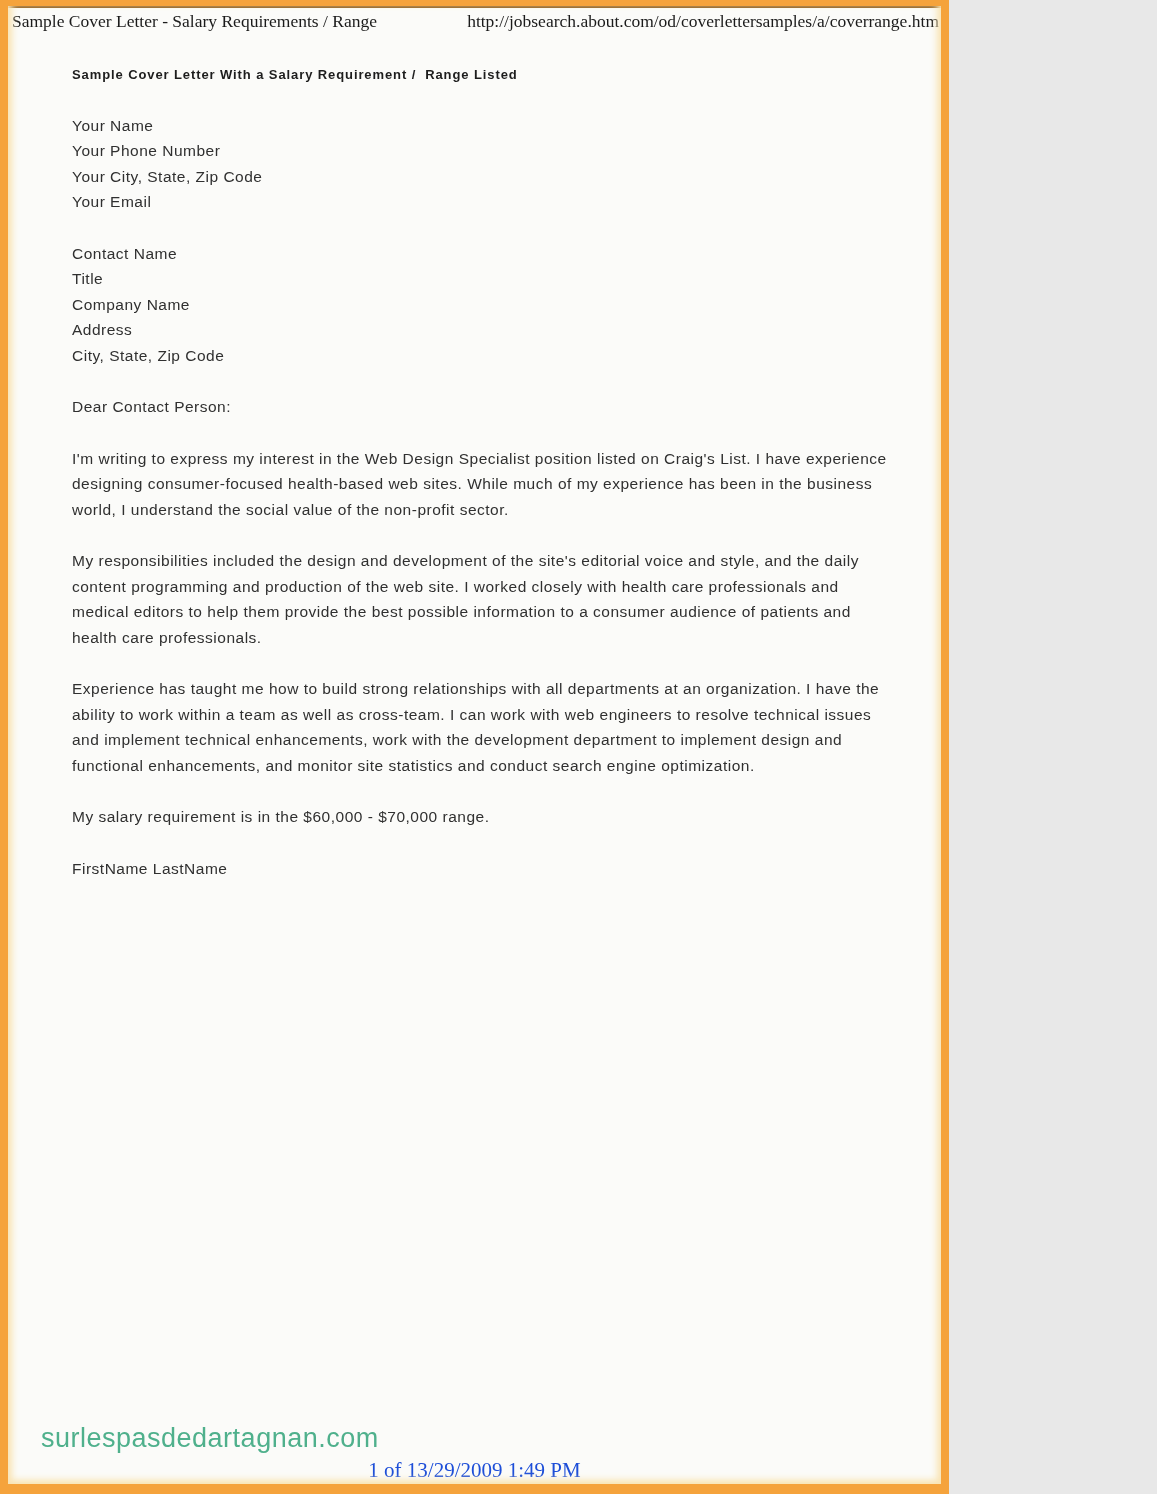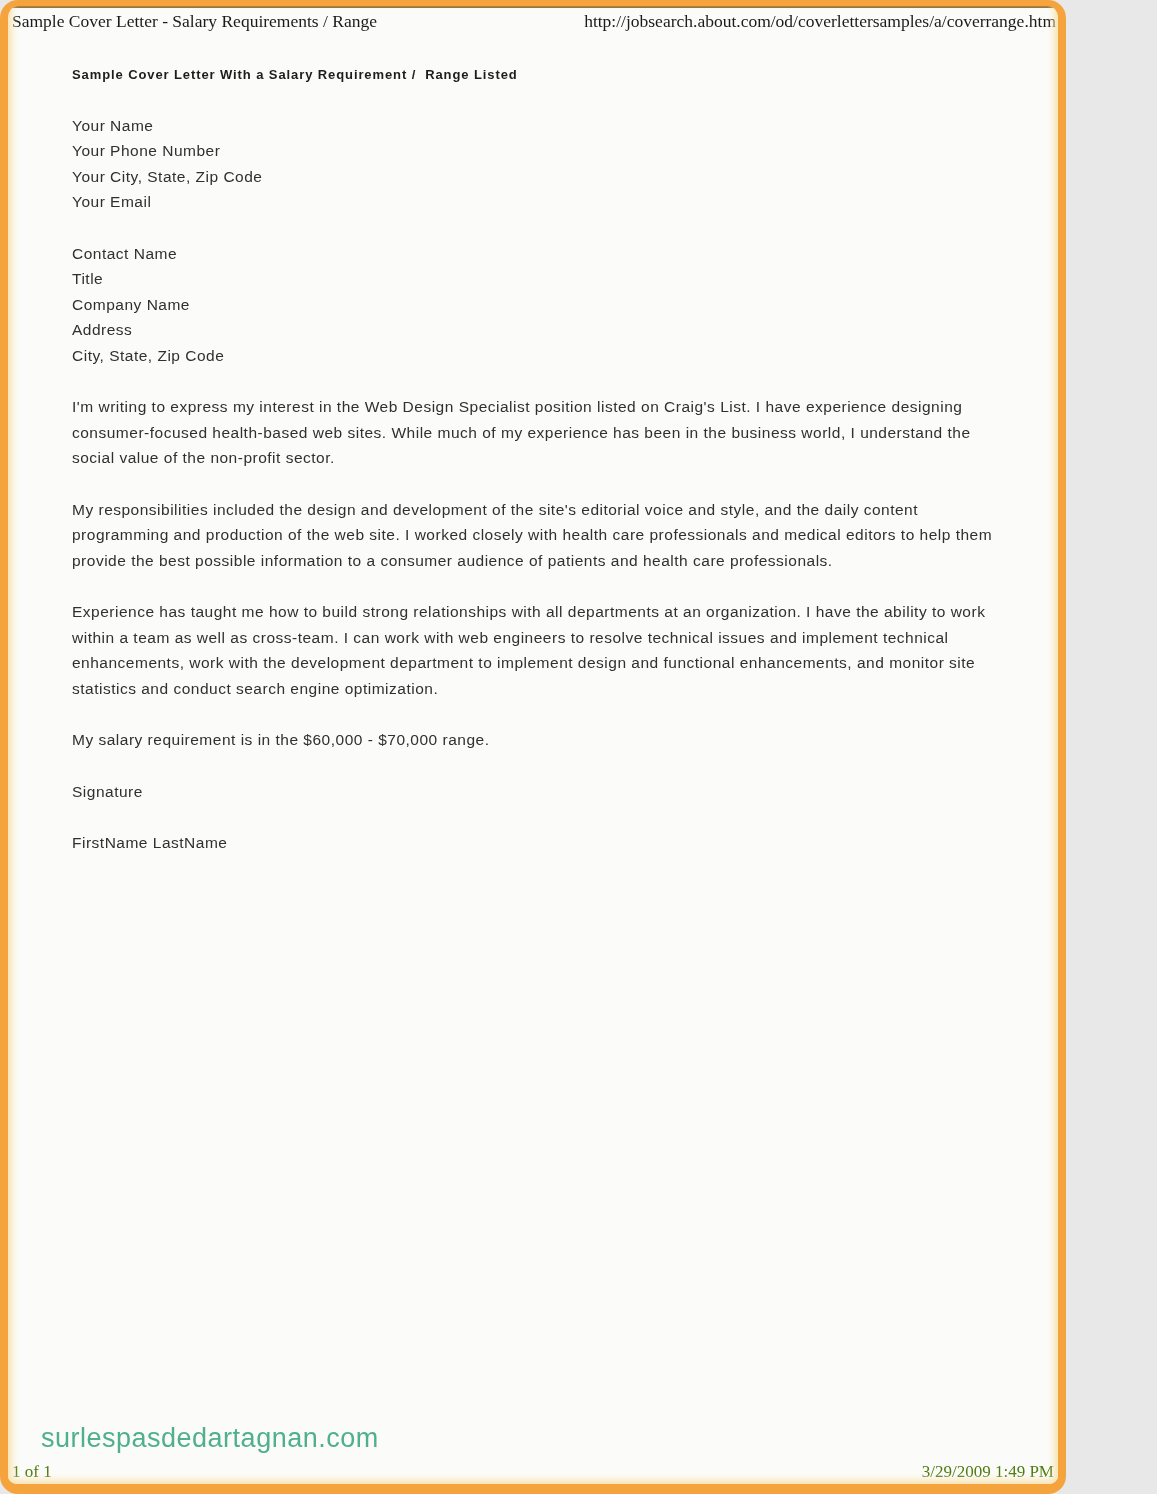--- a/index.html
+++ b/index.html
@@ -1,29 +1,28 @@
 <!DOCTYPE html>
 <html><head>
 <meta charset="utf-8">
 <style>
   * { box-sizing: border-box; }
   html, body { margin: 0; padding: 0; background: #e8e8e8; }
 
   .page-frame {
     position: relative;
-    width: 1066px;
+    width: 949px;
     height: 1494px;
     background: #fbfbf9;
     border-left: 8px solid #f5a33c;
     border-right: 8px solid #f5a33c;
     border-top: 6px solid #f5a33c;
     border-bottom: 10px solid #f5a33c;
     overflow: hidden;
     font-family: "Liberation Sans", sans-serif;
-    border-radius: 18px;
   }
   
   .page-frame::after {
     content: '';
     position: absolute;
     inset: 0;
     pointer-events: none;
     box-shadow: inset 7px 0 7px -3px #f9e4b4,
                 inset -7px 0 7px -3px #f9e4b4,
                 inset 0 -7px 7px -3px #f9e4b4;
@@ -72,24 +71,24 @@
     letter-spacing: 0.5px;
     color: #4fb08c;
   }
 
   .footer-row {
     position: absolute;
     left: 4px;
     right: 4px;
     bottom: 2px;
     display: flex;
-    justify-content: space-between;
+    justify-content: center;
     font-family: "Liberation Serif", serif;
-    font-size: 17px;
-    color: #4d7c0f;
+    font-size: 21px;
+    color: #1d4ed8;
     line-height: 1.1;
   }
 </style>
 </head>
 <body>
 
 <div class="page-frame">
   <div class="top-dark-line"></div>
 
   <div class="header-row">
@@ -108,27 +107,27 @@
     </div>
 
     <div class="block">
       <span class="line">Contact Name</span>
       <span class="line">Title</span>
       <span class="line">Company Name</span>
       <span class="line">Address</span>
       <span class="line">City, State, Zip Code</span>
     </div>
 
+    <p>Dear Contact Person:</p>
 
     <p>I'm writing to express my interest in the Web Design Specialist position listed on Craig's List. I have experience designing consumer-focused health-based web sites. While much of my experience has been in the business world, I understand the social value of the non-profit sector.</p>
     <p>My responsibilities included the design and development of the site's editorial voice and style, and the daily content programming and production of the web site. I worked closely with health care professionals and medical editors to help them provide the best possible information to a consumer audience of patients and health care professionals.</p>
     <p>Experience has taught me how to build strong relationships with all departments at an organization. I have the ability to work within a team as well as cross-team. I can work with web engineers to resolve technical issues and implement technical enhancements, work with the development department to implement design and functional enhancements, and monitor site statistics and conduct search engine optimization.</p>
 
     <p>My salary requirement is in the $60,000 - $70,000 range.</p>
-    <p>Signature</p>
     <p>FirstName LastName</p>
   </div>
 
   <div class="site-watermark">surlespasdedartagnan.com</div>
 
   <div class="footer-row">
     <span>1 of 1</span>
     <span>3/29/2009 1:49 PM</span>
   </div>
 </div>

